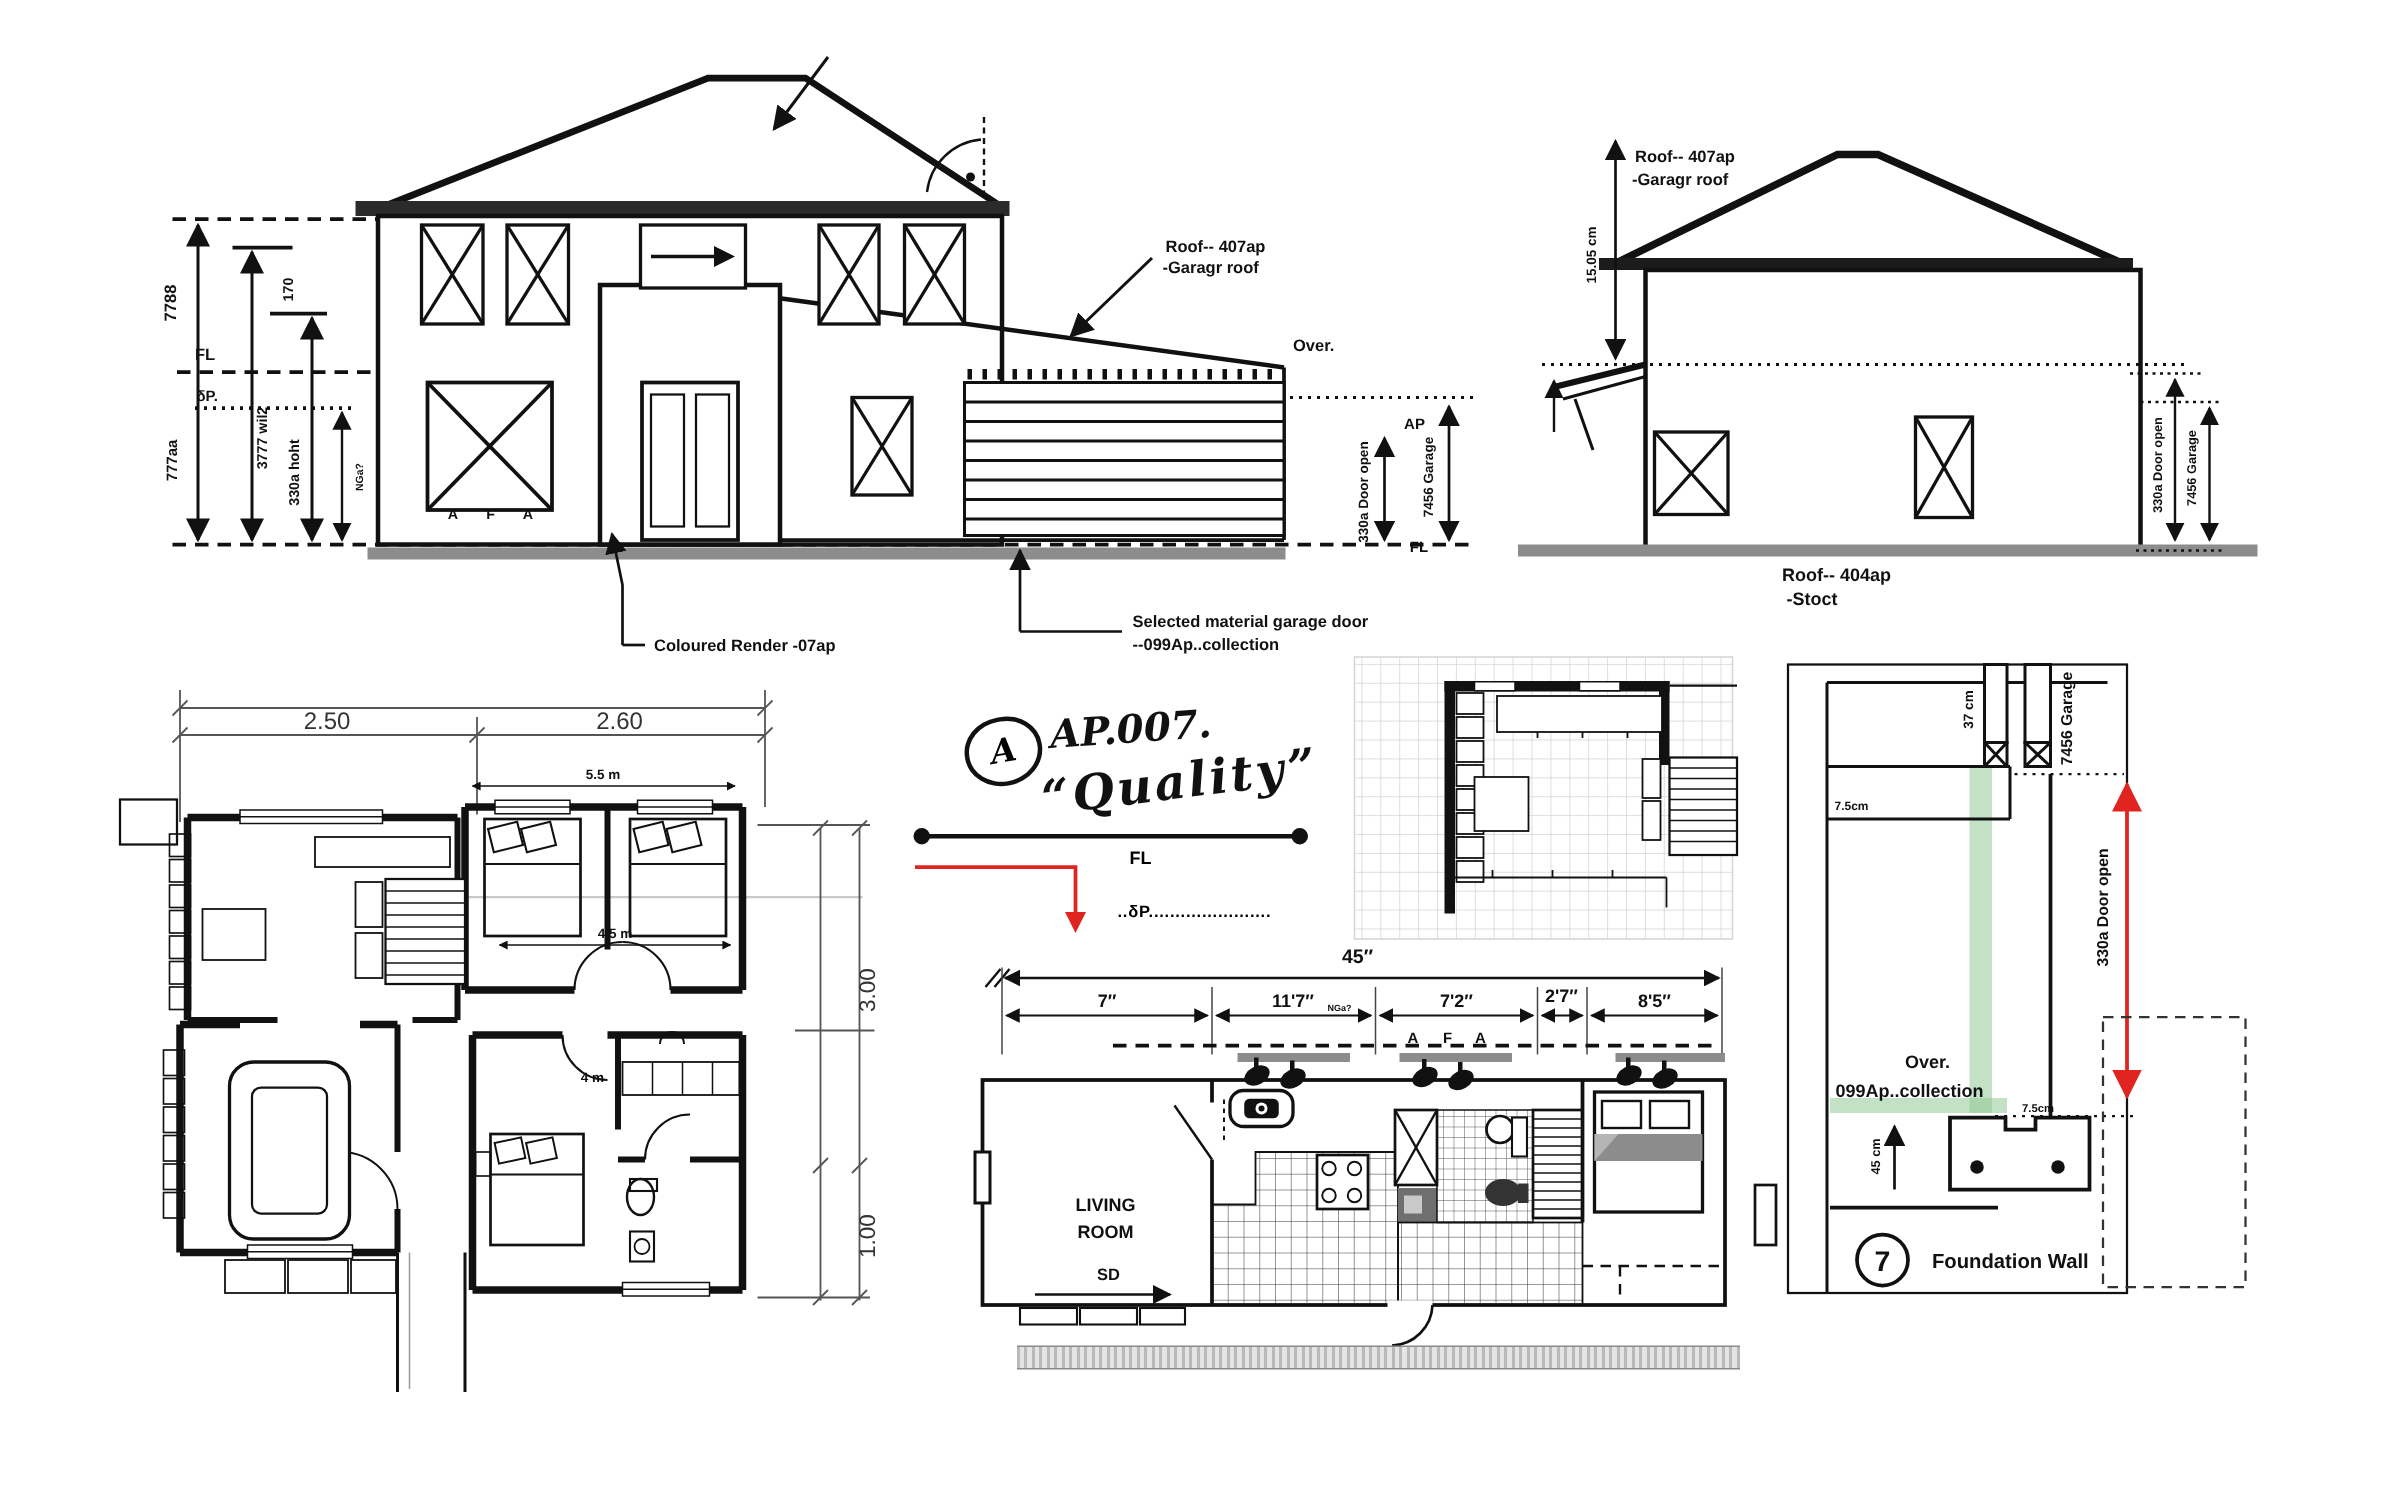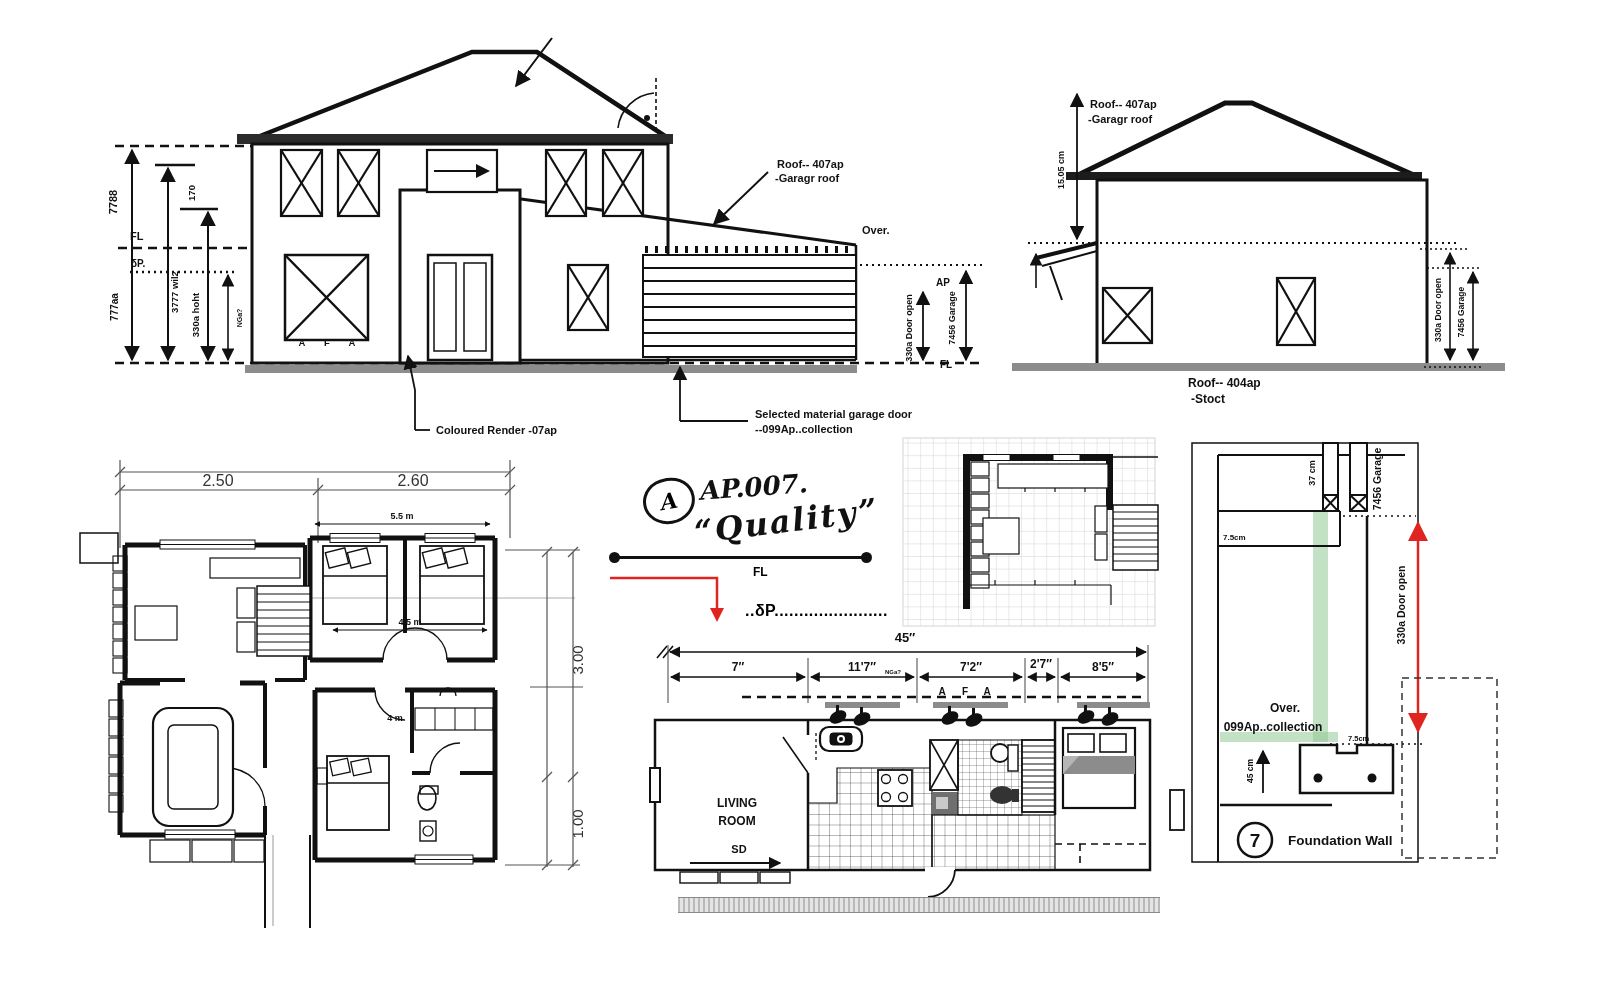--- a/index.html
+++ b/index.html
@@ -10,21 +10,21 @@
   svg text.tn{font-weight:400;fill:#333;}
   .hand{position:absolute;font-family:"DejaVu Serif","Liberation Serif",serif;
         font-style:italic;font-weight:700;color:#111;white-space:nowrap;}
   .circleA{position:absolute;left:643px;top:478px;width:46px;height:40px;border:3.5px solid #111;
            border-radius:50% 48% 52% 50%;transform:rotate(-10deg);display:flex;align-items:center;
            justify-content:center;font-family:"DejaVu Serif",serif;font-style:italic;font-weight:700;
            font-size:22px;}
   .sline{position:absolute;left:617px;top:556px;width:252px;height:2.5px;background:#111;}
   .dot{position:absolute;width:11px;height:11px;border-radius:50%;background:#111;}
   .fl-note{position:absolute;left:753px;top:565px;font-size:12px;font-weight:700;}
-  .dpdots{position:absolute;left:745px;top:602px;font-size:16px;font-weight:700;letter-spacing:.5px;}
+  .dpdots{position:absolute;left:745px;top:602px;font-size:11px;font-weight:700;letter-spacing:.5px;}
   .hatch{position:absolute;left:678px;top:897px;width:482px;height:14px;
          background:repeating-linear-gradient(90deg,#b9b9b9 0 2px,#e4e4e4 2px 5px);
          border-top:1px solid #8a8a8a;border-bottom:1px solid #8a8a8a;}
 </style>
 </head>
 <body>
 
 <div class="sheet">
 
 <svg style="left:100px;top:30px" width="900" height="420" viewBox="0 0 900 420">

